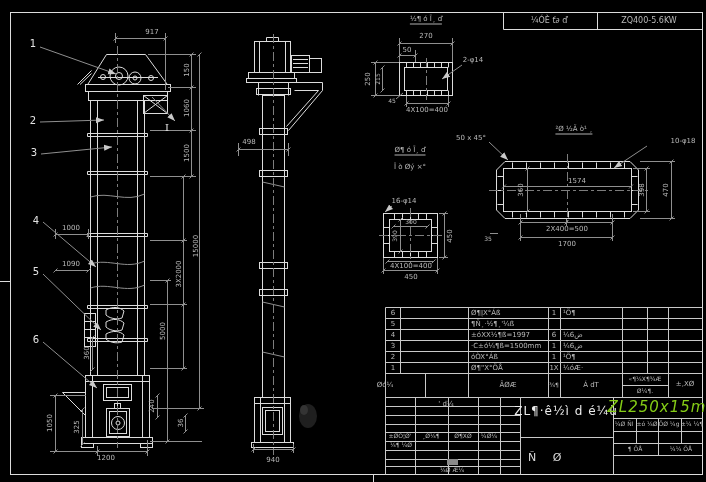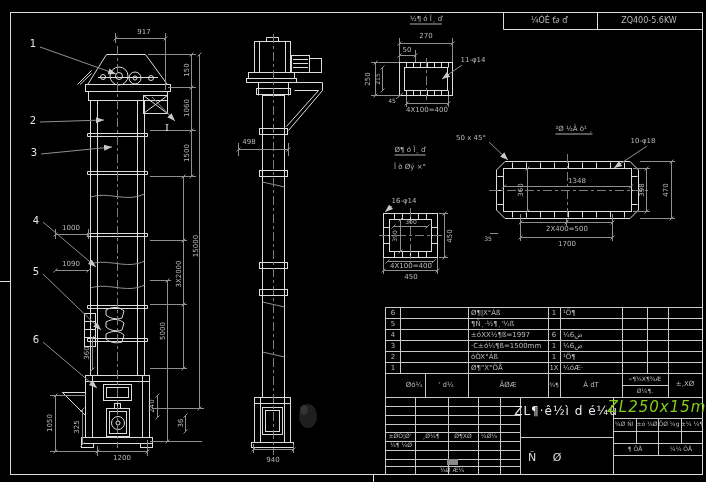--- a/index.html
+++ b/index.html
@@ -204,71 +204,71 @@
 <div class="t s8" style="left:649px;top:21px">ZQ400-5.6KW</div>
 
 <div class="t c" style="left:33px;top:44px">1</div>
 <div class="t c" style="left:33px;top:121px">2</div>
 <div class="t c" style="left:34px;top:153px">3</div>
 <div class="t c" style="left:36px;top:221px">4</div>
 <div class="t c" style="left:36px;top:272px">5</div>
 <div class="t c" style="left:36px;top:340px">6</div>
 <div class="t sec" style="left:167px;top:128px">I</div>
 
-<div class="t" style="left:144px;top:32px">917</div>
+<div class="t" style="left:152px;top:32px">917</div>
 <div class="t tr" style="left:187px;top:70px">150</div>
 <div class="t tr" style="left:187px;top:108px">1060</div>
 <div class="t tr" style="left:187px;top:153px">1500</div>
 <div class="t tr" style="left:196px;top:246px">15000</div>
 <div class="t tr" style="left:179px;top:274px">3X2000</div>
 <div class="t tr" style="left:163px;top:331px">5000</div>
 <div class="t" style="left:71px;top:228px">1000</div>
 <div class="t" style="left:71px;top:264px">1090</div>
 <div class="t tr" style="left:87px;top:353px">360</div>
 <div class="t tr" style="left:50px;top:423px">1050</div>
 <div class="t tr" style="left:77px;top:427px">325</div>
-<div class="t" style="left:122px;top:458px">1200</div>
+<div class="t" style="left:106px;top:458px">1200</div>
 <div class="t tr" style="left:152px;top:406px">240</div>
 <div class="t tr" style="left:181px;top:423px">36</div>
 
 <div class="t" style="left:249px;top:142px">498</div>
 <div class="t" style="left:273px;top:460px">940</div>
 
 <div class="t u" style="left:426px;top:20px">½¶ ó Ī¸ ď</div>
 <div class="t" style="left:426px;top:36px">270</div>
 <div class="t" style="left:407px;top:50px">50</div>
-<div class="t" style="left:473px;top:60px">11-φ14</div>
+<div class="t" style="left:473px;top:60px">2-φ14</div>
 <div class="t tr" style="left:368px;top:79px">250</div>
 <div class="t tr s6" style="left:378px;top:79px">215</div>
 <div class="t s6" style="left:392px;top:101px">45</div>
 <div class="t" style="left:427px;top:110px">4X100=400</div>
 
 <div class="t u" style="left:410px;top:151px">Ø¶ ó Ī¸ ď</div>
 <div class="t" style="left:410px;top:167px">Ī ò Øý ×°</div>
 
 <div class="t u" style="left:574px;top:130px">²Ø ½Ã ò¹ ¸</div>
 <div class="t" style="left:471px;top:138px">50 x 45°</div>
-<div class="t" style="left:643px;top:141px">10-φ18</div>
-<div class="t" style="left:577px;top:181px">1348</div>
+<div class="t" style="left:683px;top:141px">10-φ18</div>
+<div class="t" style="left:577px;top:181px">1574</div>
 <div class="t tr" style="left:521px;top:190px">360</div>
 <div class="t tr" style="left:642px;top:190px">398</div>
 <div class="t tr" style="left:666px;top:190px">470</div>
 <div class="t" style="left:567px;top:229px">2X400=500</div>
 <div class="t" style="left:567px;top:244px">1700</div>
 <div class="t s6" style="left:488px;top:239px">35</div>
 
 <div class="t" style="left:404px;top:201px">16-φ14</div>
 <div class="t s6" style="left:411px;top:222px">300</div>
 <div class="t tr s6" style="left:395px;top:236px">390</div>
 <div class="t tr" style="left:450px;top:236px">450</div>
 <div class="t" style="left:411px;top:266px">4X100=400</div>
 <div class="t" style="left:411px;top:277px">450</div>
 
-<div class="t" style="left:414px;top:385px">Øó¼</div>
-<div class="t" style="left:446px;top:385px">' d¼</div>
+<div class="t" style="left:385px;top:385px">Øó¼</div>
+<div class="t" style="left:446px;top:404px">' d¼</div>
 <div class="t" style="left:508px;top:385px">ÃØÆ</div>
 <div class="t s6" style="left:554px;top:385px">¾¶</div>
 <div class="t" style="left:591px;top:385px">Á dT</div>
 <div class="t s6" style="left:645px;top:379px">«¶¼X¶¾Æ</div>
 <div class="t s6" style="left:645px;top:391px">Ø¼¶.</div>
 <div class="t" style="left:685px;top:384px">±,XØ</div>
 
 <div class="t" style="left:393px;top:313px">6</div>
 <div class="tl" style="left:471px;top:313px">Ø¶ĮX°Áß</div>
 <div class="t" style="left:554px;top:313px">1</div>

